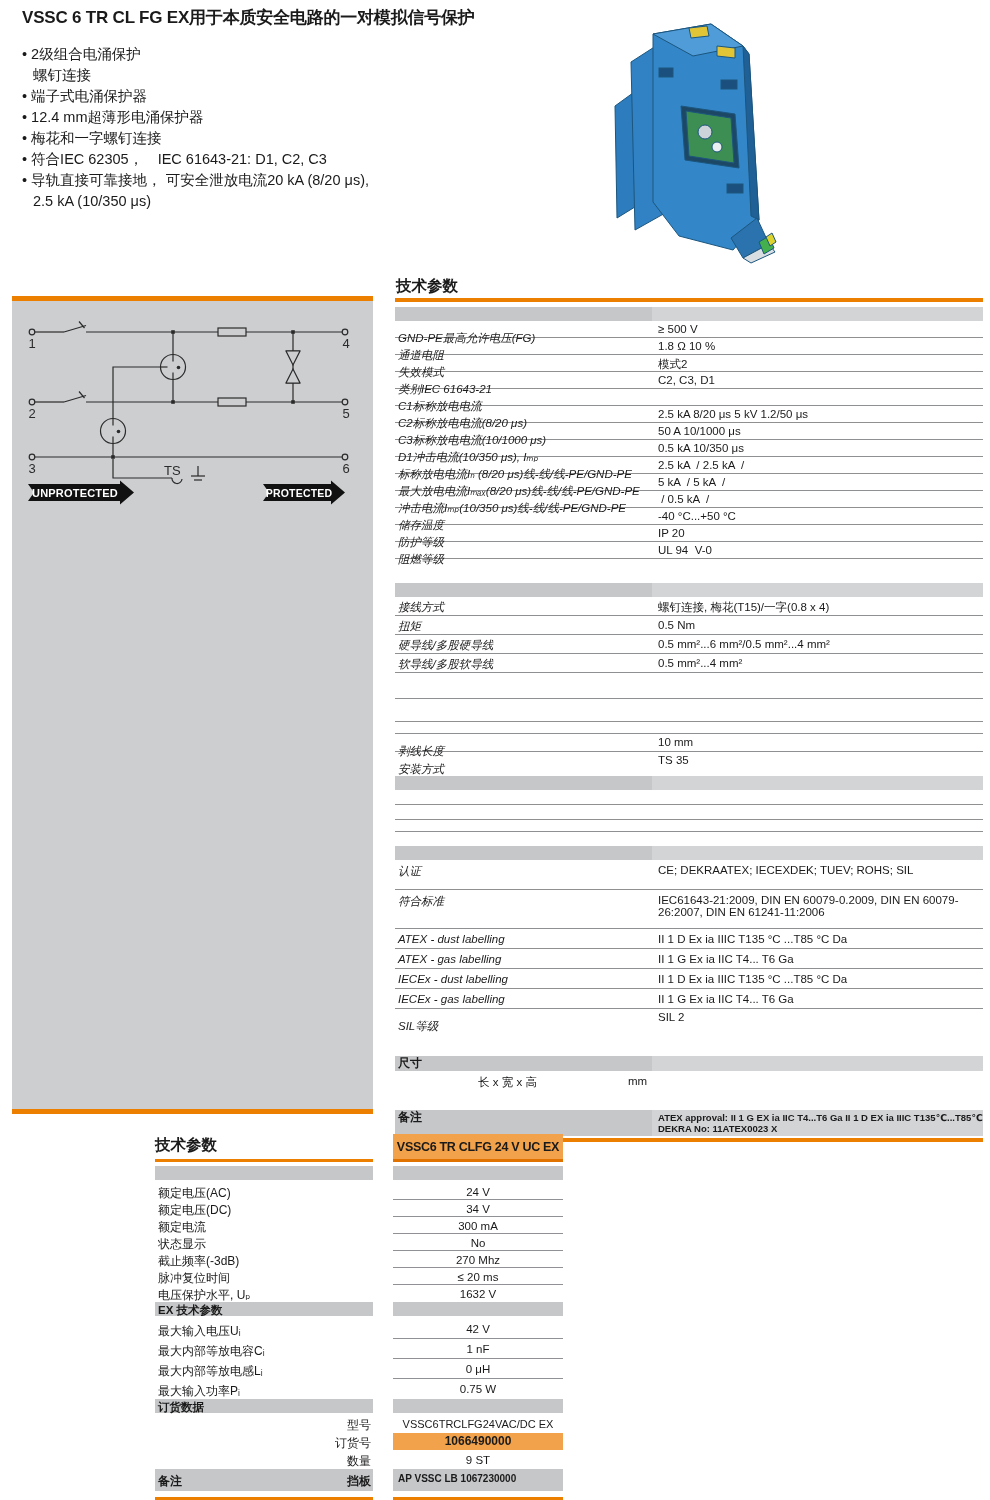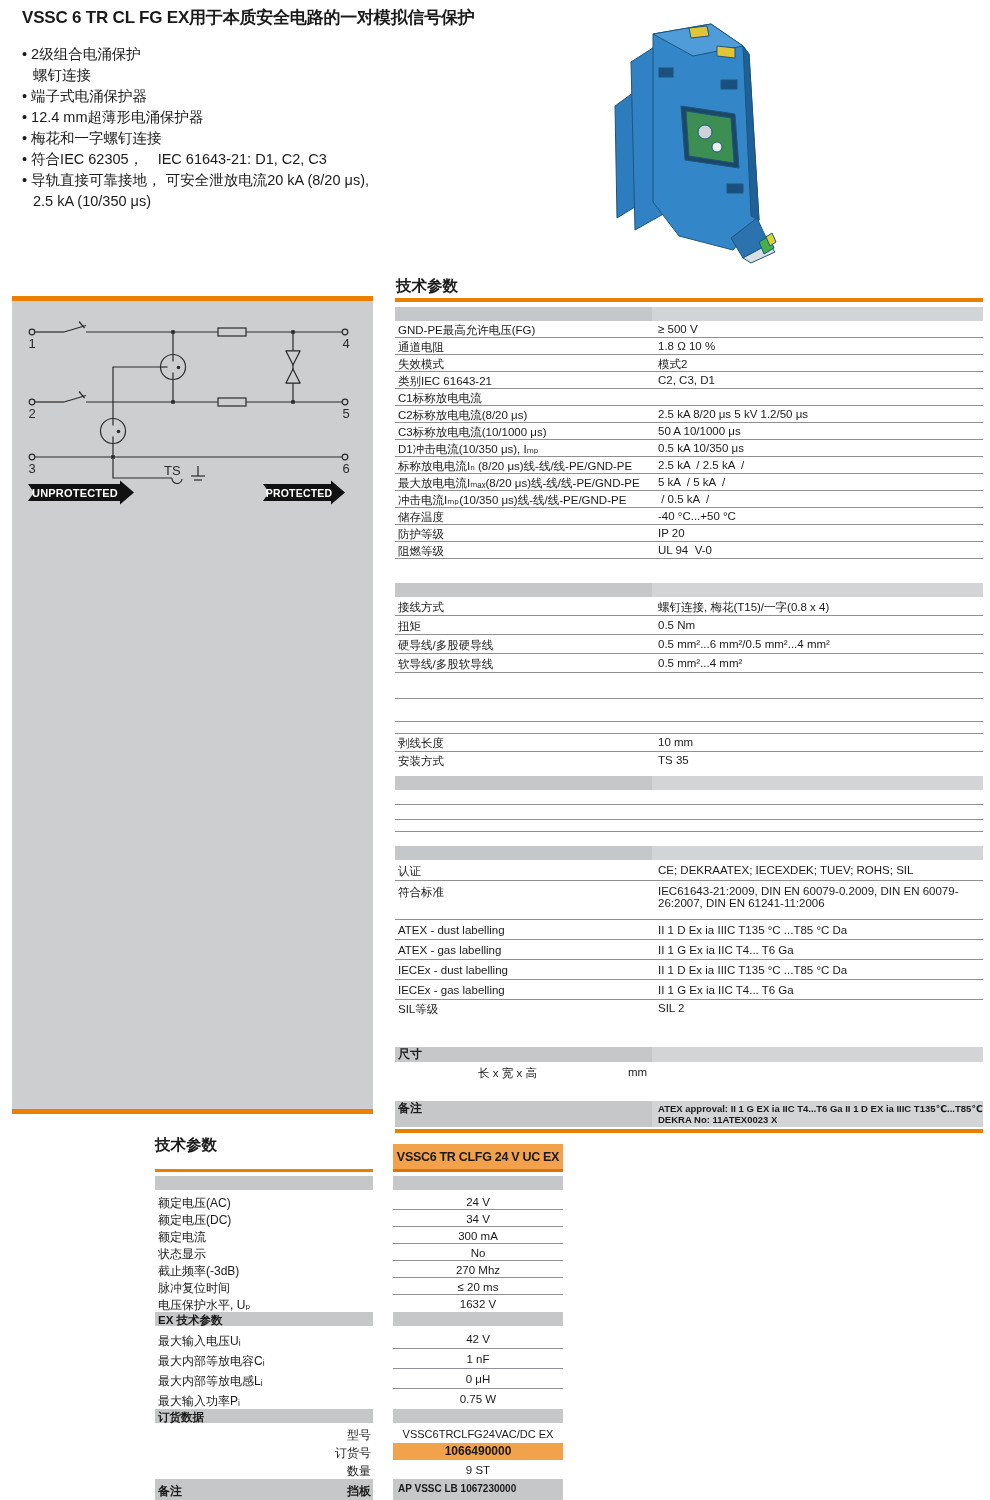--- a/index.html
+++ b/index.html
@@ -25,41 +25,41 @@
   .gap2{height:2px;} .gap3{height:3px;} .gap5{height:5px;} .gap6{height:6px;}
   .gap14{height:14px;} .gap17{height:17px;} .gap24{height:24px;}
   .band{display:flex;height:14px;}
   .band .bl{width:257px;background:#c6c7c9;font-size:12px;font-weight:bold;padding:0 0 0 3px;line-height:15px;}
   .band .br{flex:1;background:#d3d4d6;}
   .band.h15{height:15px;margin-top:35px;}
   .band.h26{height:26px;}
   .band.h26 .br{padding:2px 0 0 6px;}
   .note-line{font-size:9.5px;font-weight:bold;line-height:11px;white-space:nowrap;}
   .trow{display:flex;border-bottom:1px solid #8f9092;}
-  .trow .tl{width:261px;flex:none;padding:2px 0 0 3px;white-space:nowrap;overflow:visible;}
+  .trow .tl{width:261px;flex:none;padding:10px 0 0 3px;white-space:nowrap;overflow:visible;font-style:italic;}
   .trow .tv{flex:1;padding:2px 2px 0 2px;white-space:pre-wrap;}
   .trow.nob{border-bottom:none;}
   .h12{height:12px;} .h15{height:15px;} .h17{height:17px;} .h18{height:18px;} .h19{height:19px;}
-  .h20{height:20px;} .h21{height:21px;} .h22{height:22px;} .h23{height:23px;} .h26{height:26px;} .h39{height:39px;}
+  .h20{height:20px;} .h21{height:30px;} .h22{height:22px;} .h23{height:23px;} .h26{height:26px;} .h39{height:39px;}
   .trow.h19 .tl,.trow.h19 .tv{padding-top:3px;}
   .trow.h20 .tl,.trow.h20 .tv,.trow.h21 .tl,.trow.h21 .tv,
   .trow.h22 .tl,.trow.h22 .tv,.trow.h39 .tl,.trow.h39 .tv{padding-top:4px;}
   .erow{border-bottom:1px solid #8f9092;}
   .dimrow{display:flex;text-align:center;}
   .dimrow .tl{width:222px;padding:4px 0 0 3px;}
   .dimrow .tu{width:41px;padding:4px 0 0 0;}
   .dimrow .tv{flex:1;padding:20px 0 0 2px;margin-top:30px;}
   
   .vtitleblk{position:absolute;left:155px;top:1131px;width:408px;font-size:12px;}
   .vtitleblk *{box-sizing:border-box;}
   .vflex{display:flex;}
   .sp20{width:20px;flex:none;}
   .c218{width:218px;flex:none;} .c170{width:170px;flex:none;}
   .vtitle{font-size:15.5px;font-weight:bold;line-height:28px;height:26px;}
-  .vprod{background:#f2a24a;font-weight:bold;font-size:12.5px;text-align:center;height:25px;line-height:26px;margin-top:13px;letter-spacing:-0.3px;}
+  .vprod{background:#f2a24a;font-weight:bold;font-size:12.5px;text-align:center;height:25px;line-height:26px;margin-top:3px;letter-spacing:-0.3px;}
   .vrule{height:3px;background:#ec7e00;}
   .vrule.dark{background:#e07200;}
   .vband{height:14px;background:#c6c7c9;}
   .vsec{height:14px;background:#c6c7c9;font-weight:bold;font-size:11.5px;padding:1px 0 0 3px;}
   .vrow{display:flex;}
   .vrow .vl{width:218px;flex:none;padding:2px 0 0 3px;font-size:12px;white-space:nowrap;}
   .vrow .vl.r{text-align:right;padding-right:2px;}
   .vrow .vv{width:170px;flex:none;text-align:center;font-size:11.5px;padding-top:3px;}
   .vrow .vv.b{border-bottom:1px solid #909194;}
   .vrow.h20 .vl,.vrow.h20 .vv{padding-top:4px;}

